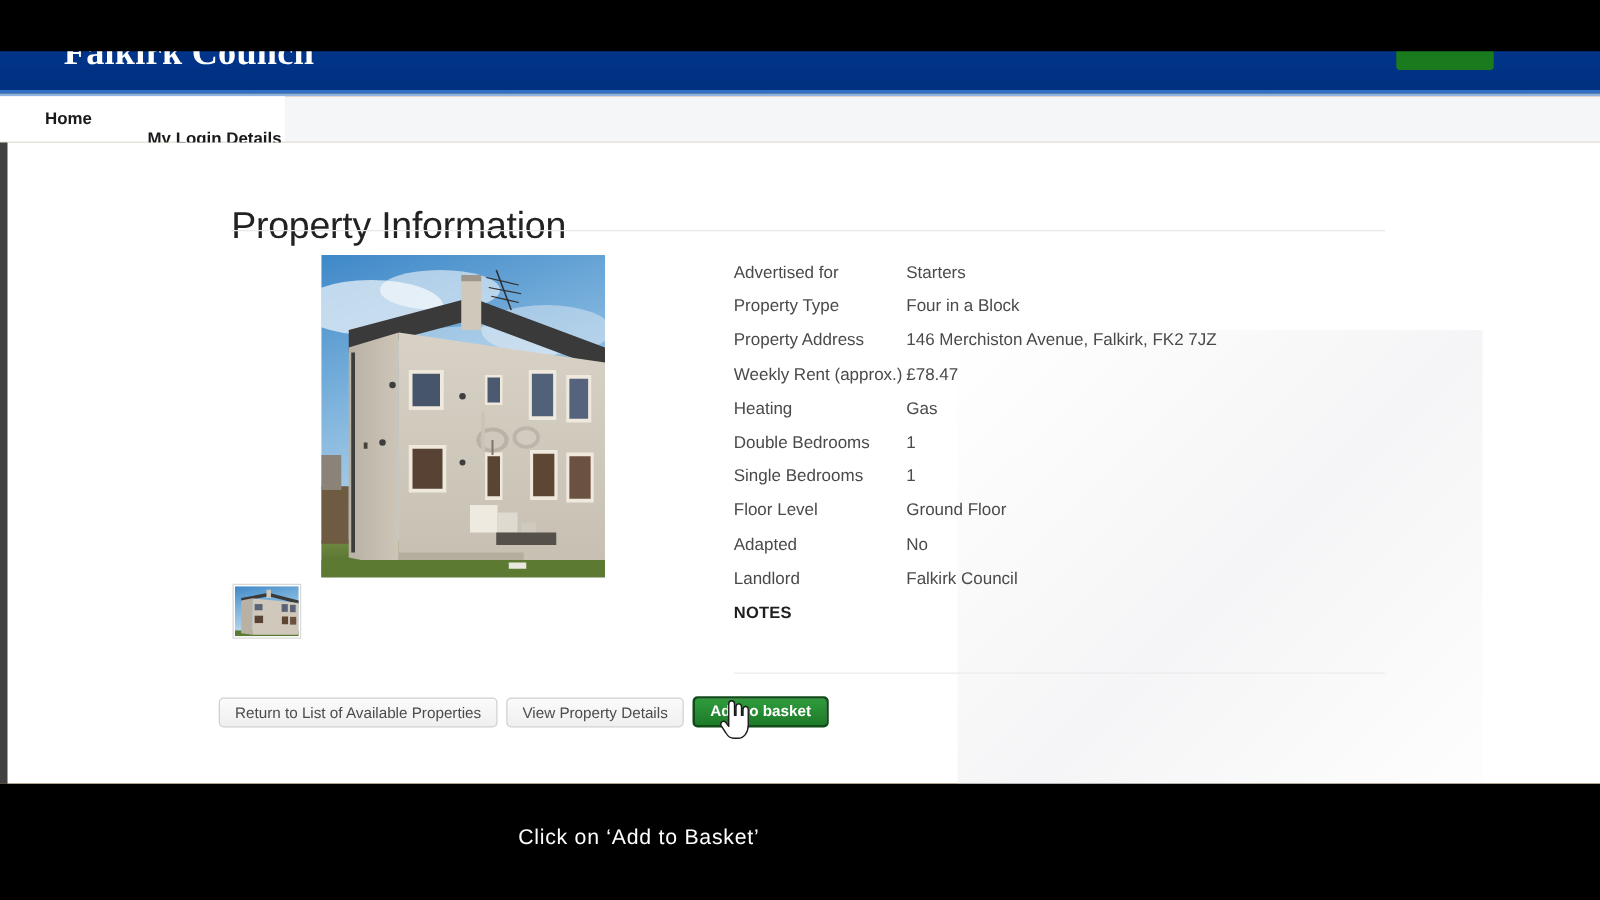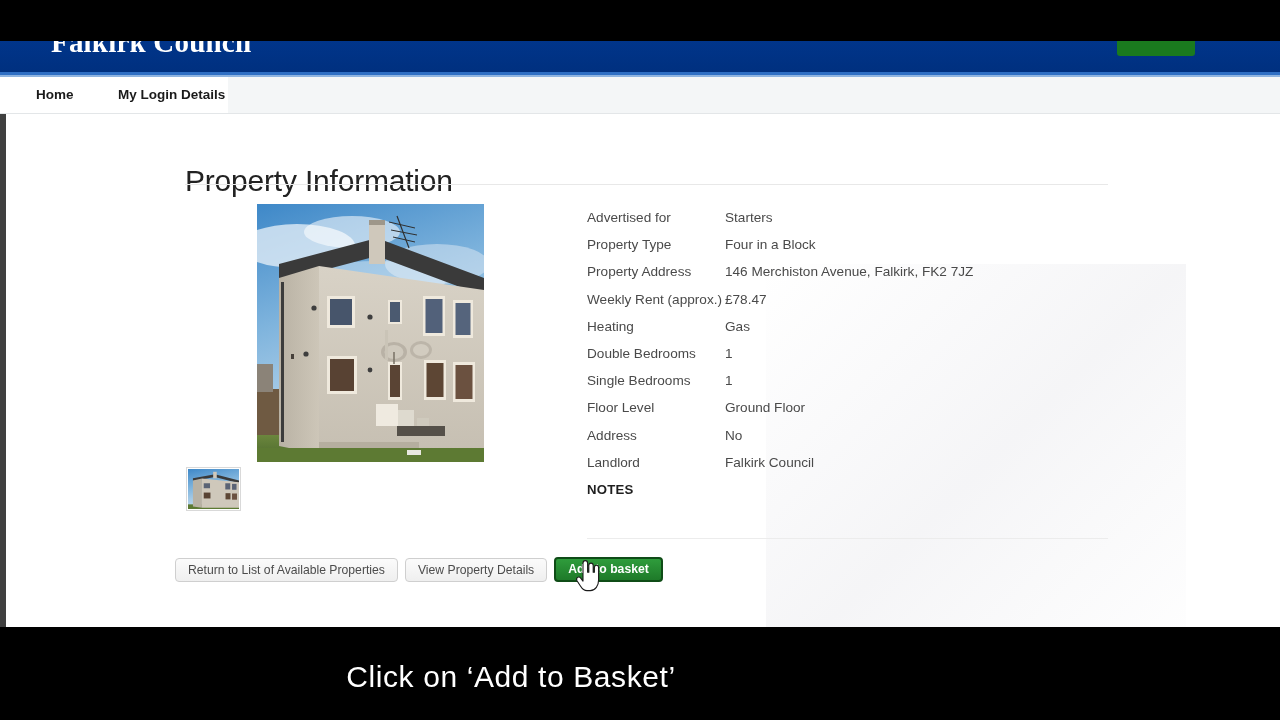--- a/index.html
+++ b/index.html
@@ -29,21 +29,21 @@
     width: 1280px; height: 93px;
     background: #000000;
     z-index: 40;
   }
   .caption {
     position: absolute;
     left: 0; top: 660px;
     width: 1022px;
     text-align: center;
     color: #ffffff;
-    font-size: 30px;
+    font-size: 17px;
     letter-spacing: 0.6px;
     font-family: "Liberation Sans", sans-serif;
   }
 
   
   .page {
     position: absolute;
     left: 0; top: 0;
     width: 1280px; height: 709px;
     background: #a16207;
@@ -114,21 +114,21 @@
     top: 0;
     height: 36px;
     line-height: 36px;
     font-size: 13.5px;
     font-weight: 700;
     color: #1a1a1a;
     cursor: pointer;
     white-space: nowrap;
   }
   .nav-item.home { left: 36px; }
-  .nav-item.login { left: 118px; }
+  .nav-item.login { left: 118px; margin-top: 16px; }
 
   
   .content {
     position: absolute;
     left: 0; top: 114px;
     width: 1280px;
     height: 513px;
     background: #ffffff;
     border-left: 6px solid #404040;
   }
@@ -447,21 +447,21 @@
       </div>
       <div class="row">
         <span class="lbl">Single Bedrooms</span>
         <span class="val">1</span>
       </div>
       <div class="row">
         <span class="lbl">Floor Level</span>
         <span class="val">Ground Floor</span>
       </div>
       <div class="row">
-        <span class="lbl">Address</span>
+        <span class="lbl">Adapted</span>
         <span class="val">No</span>
       </div>
       <div class="row">
         <span class="lbl">Landlord</span>
         <span class="val">Falkirk Council</span>
       </div>
       <div class="row notes-row">NOTES</div>
     </div>
     <div class="notes-rule"></div>
 

